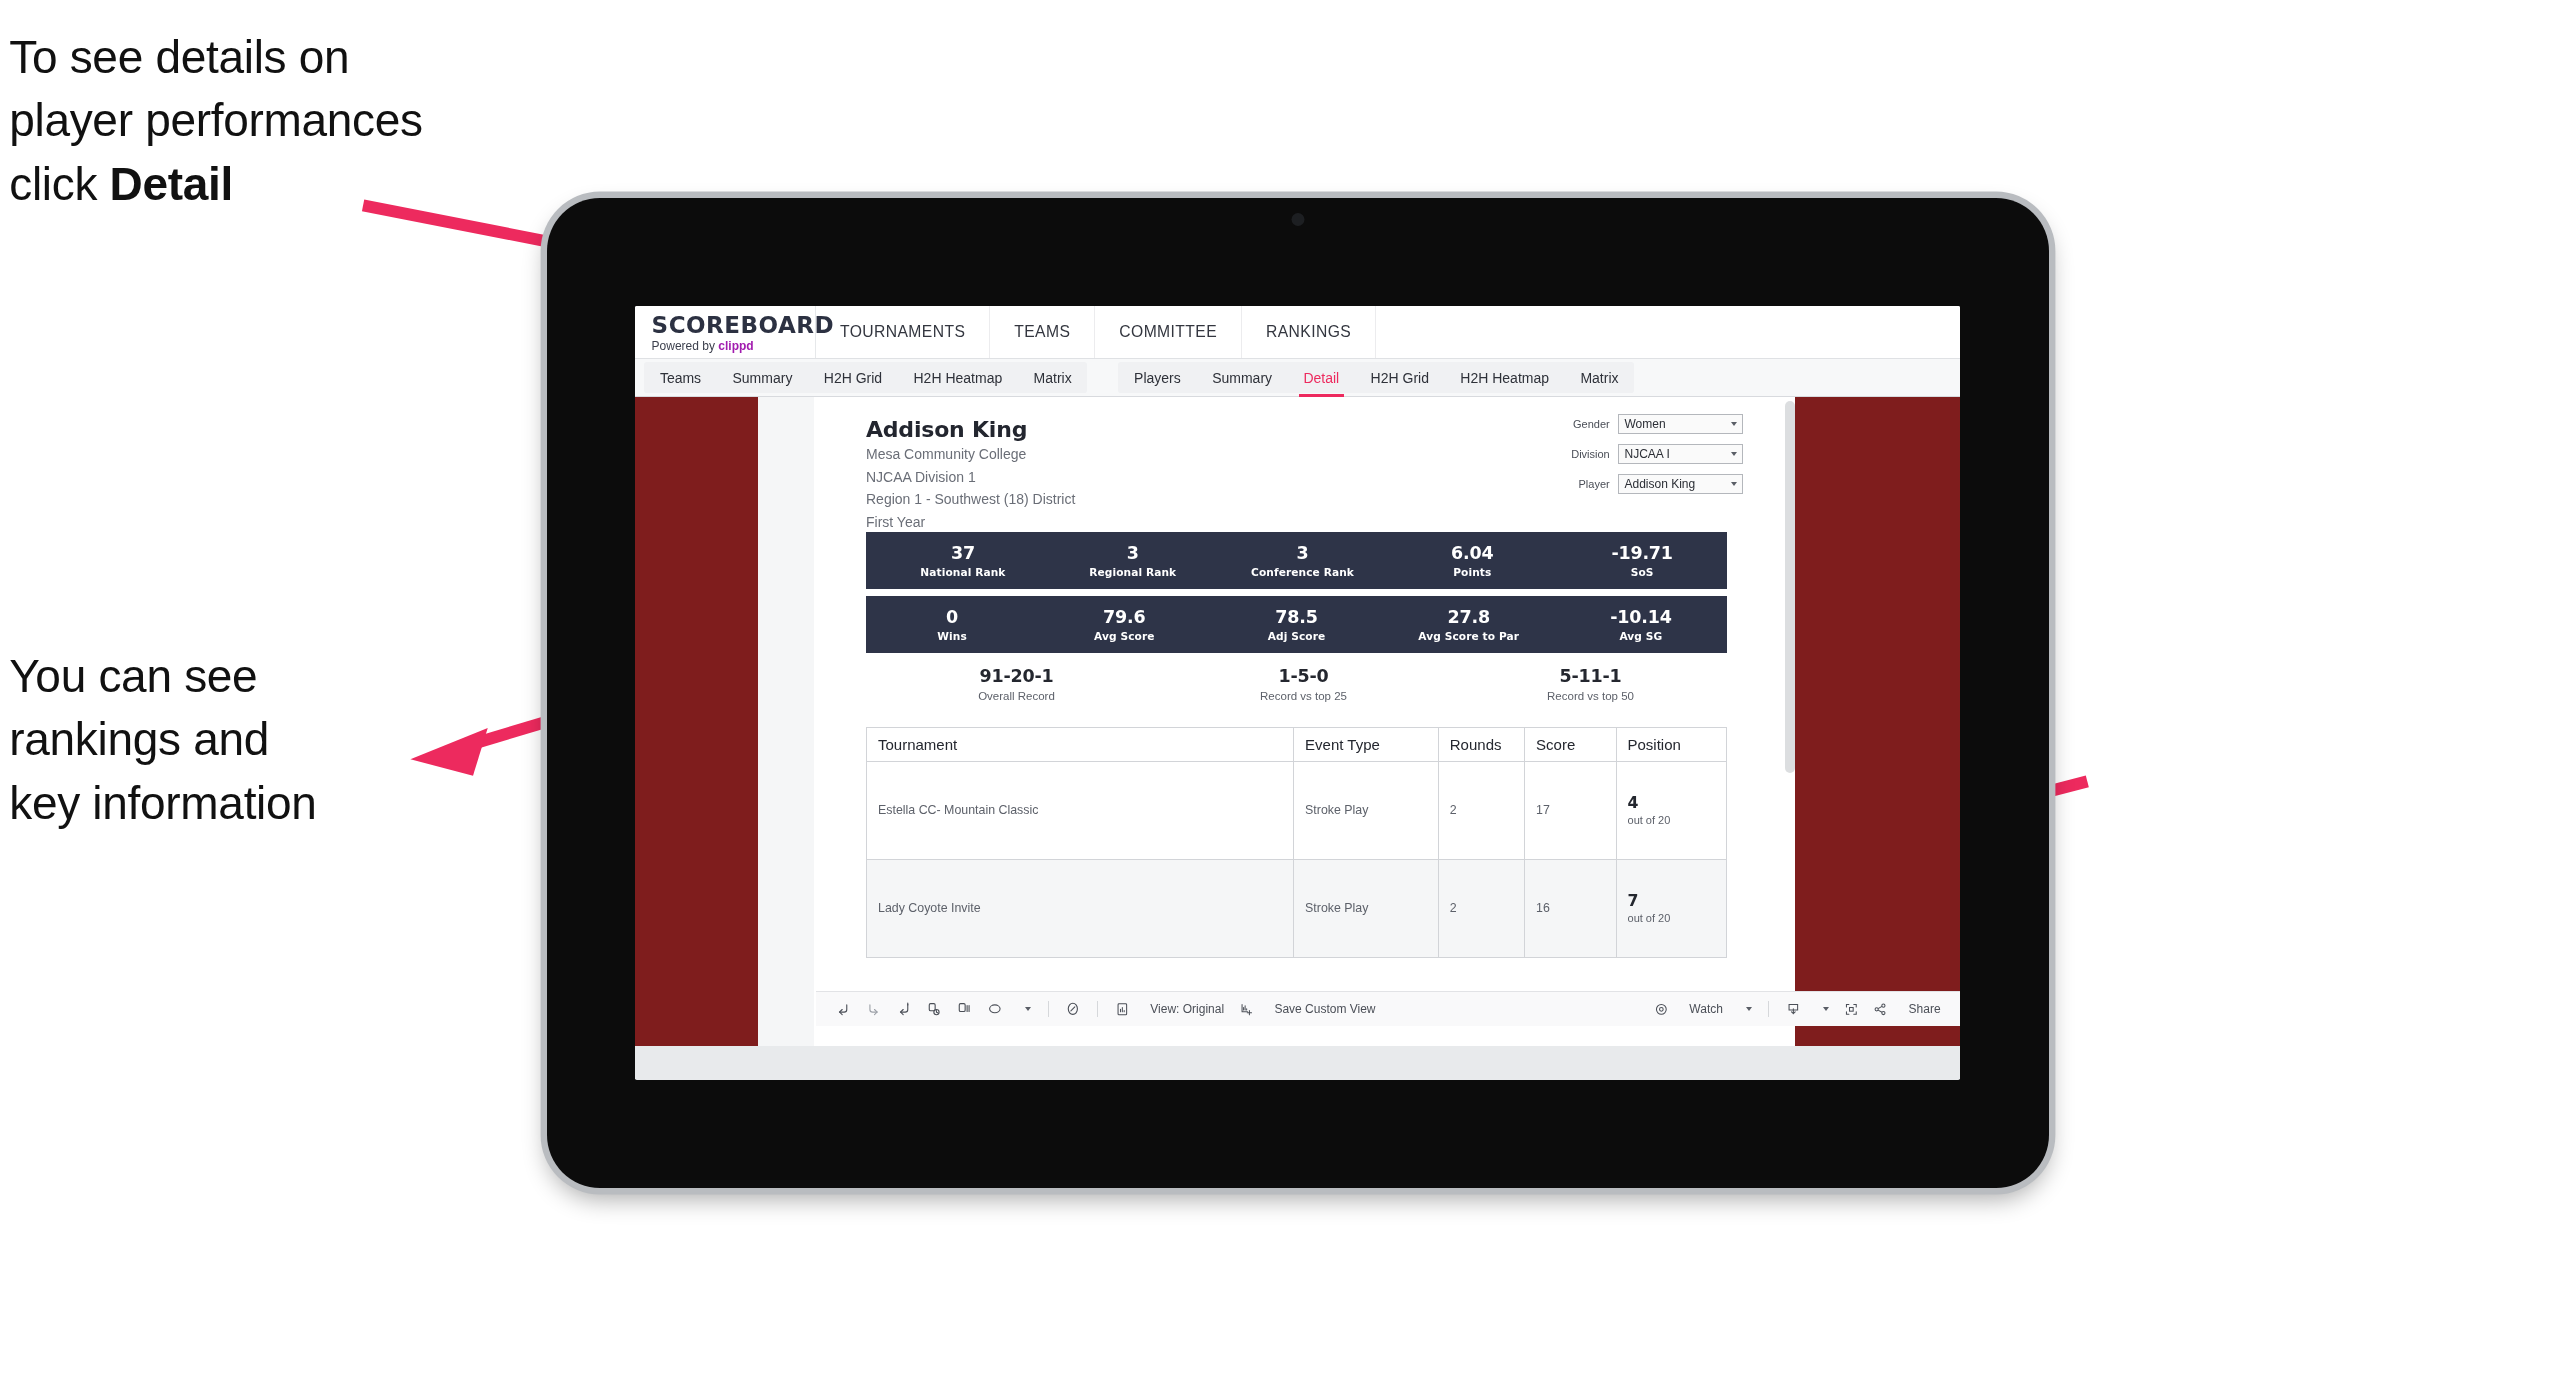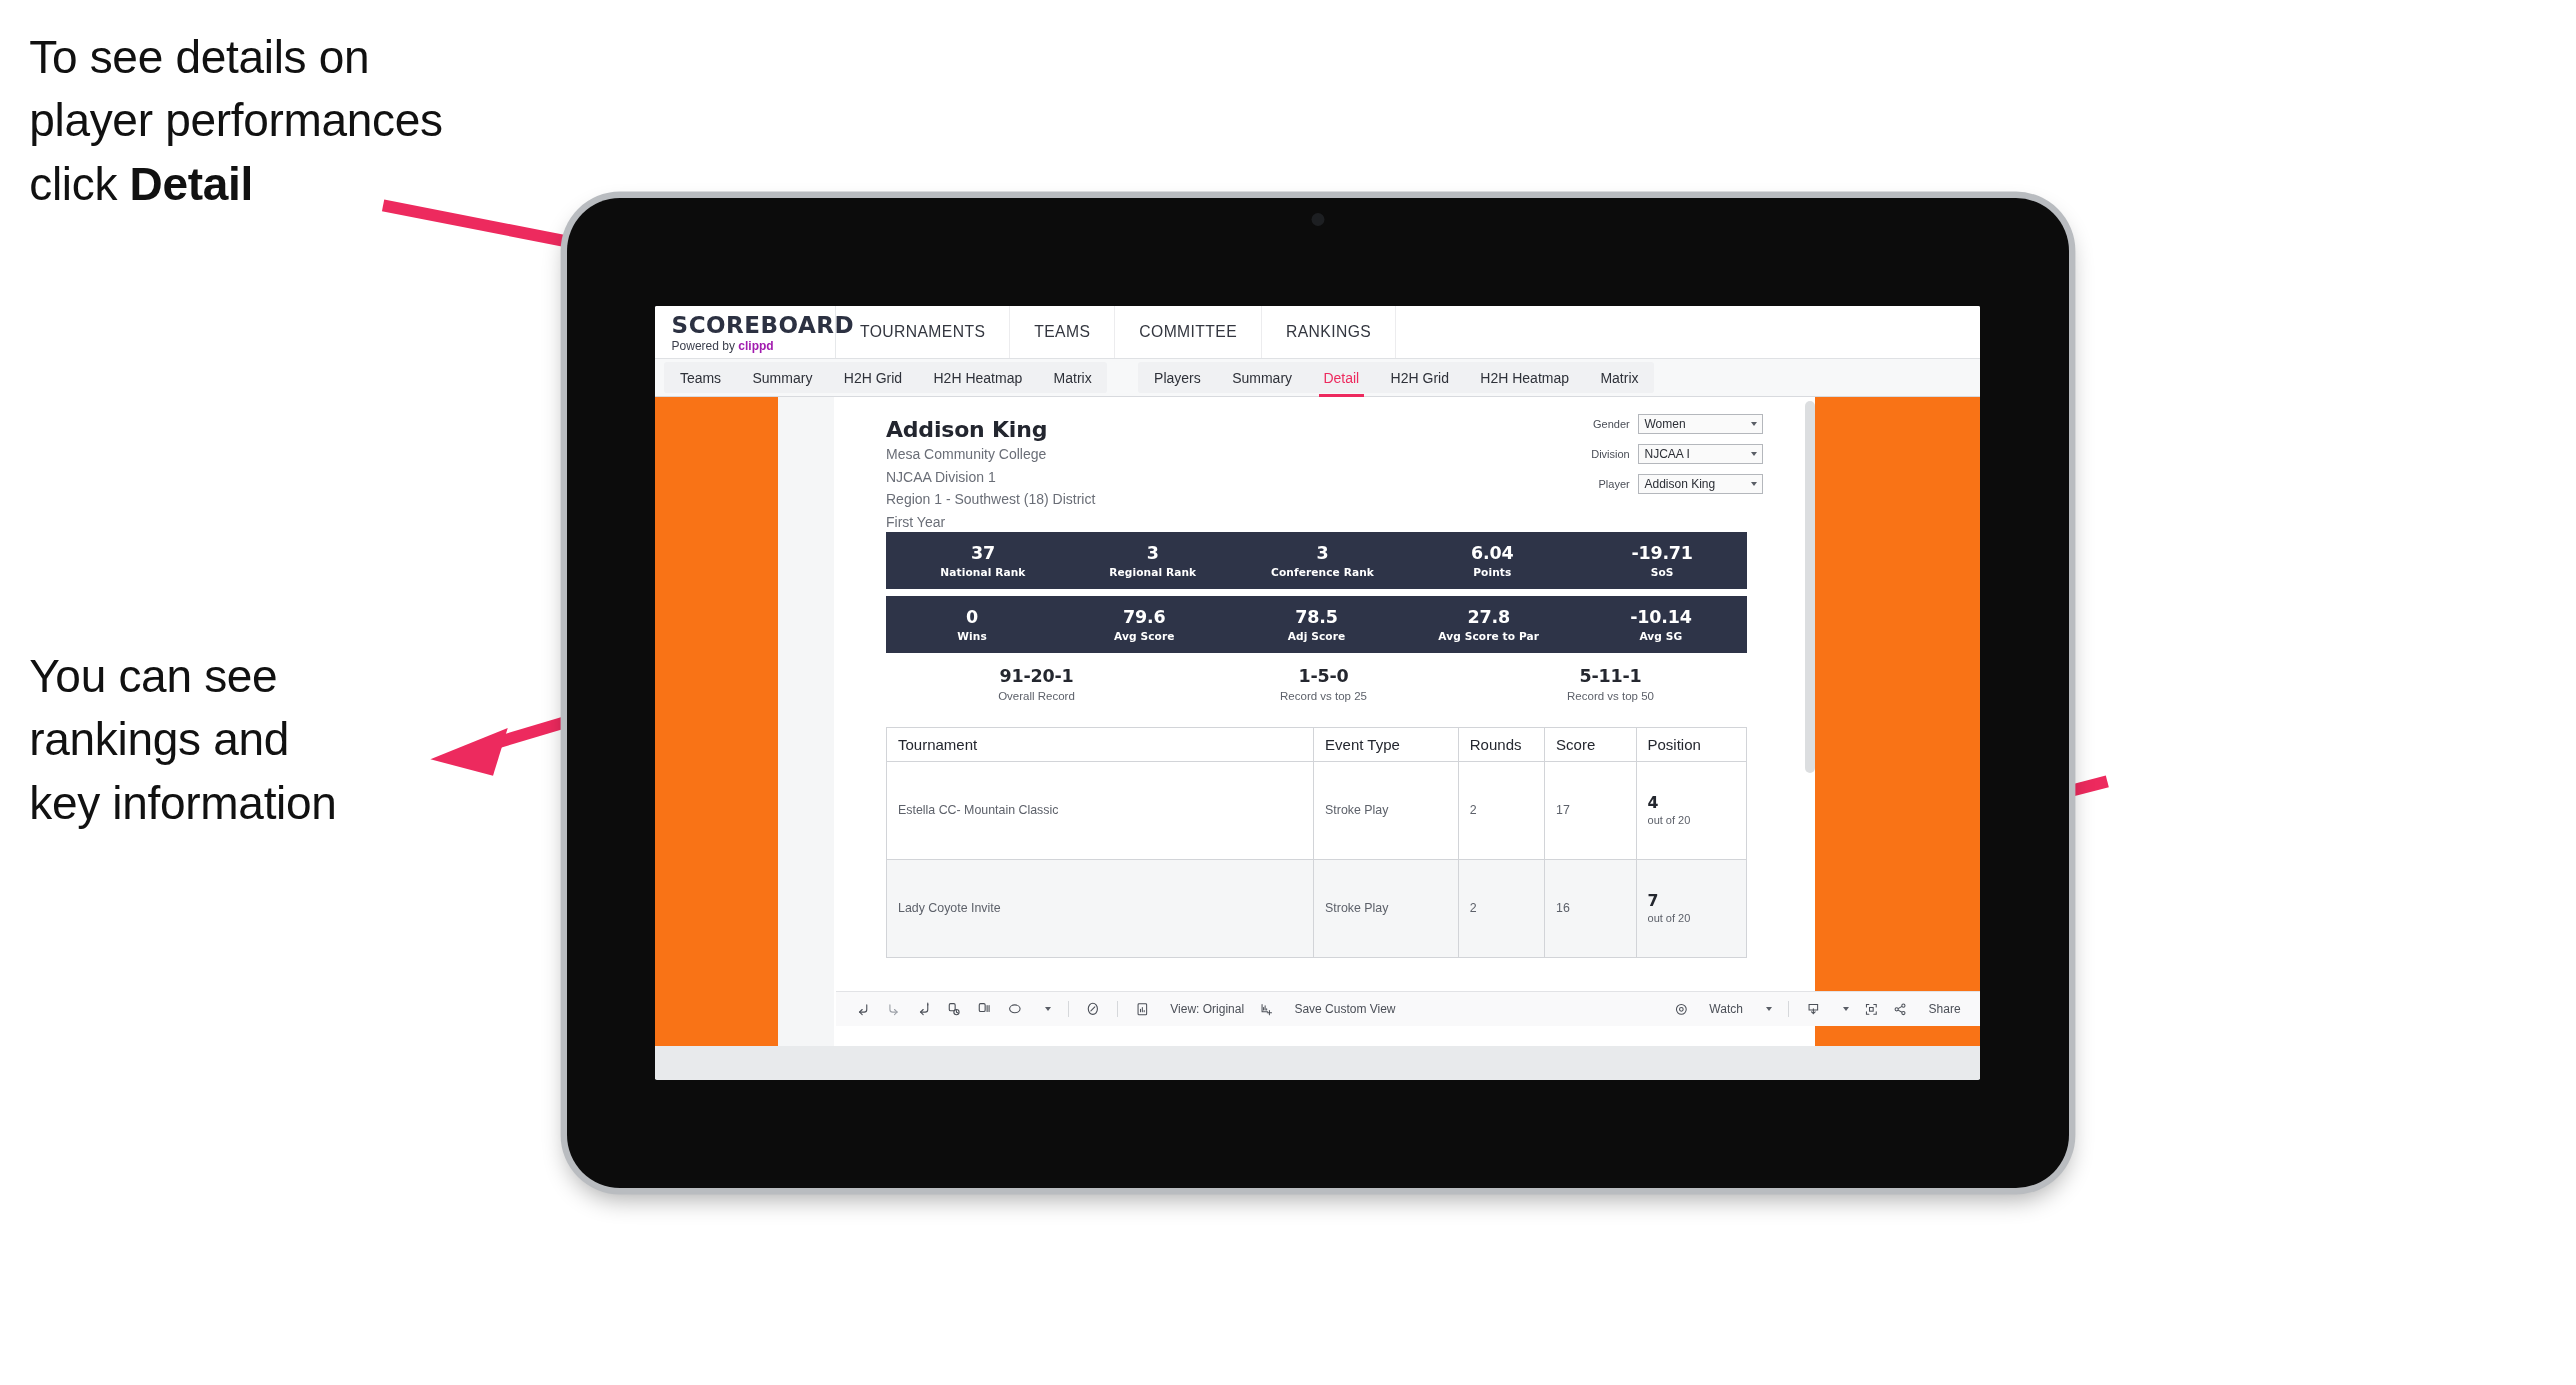--- a/index.html
+++ b/index.html
@@ -4,21 +4,21 @@
 <style>
   * { box-sizing: border-box; margin: 0; padding: 0; }
   html, body {
     width: 2576px;
     height: 1386px;
     background: #ffffff;
     font-family: "Liberation Sans", sans-serif;
     overflow: hidden;
   }
 
-  #stage { position: relative; width: 2172px; height: 1386px; margin-left: 20px; }
+  #stage { position: relative; width: 2172px; height: 1386px; }
 
   
   .callout {
     position: absolute;
     color: #111111;
     font-family: "Liberation Sans", sans-serif;
     font-size: 46px;
     line-height: 1.38;
     letter-spacing: -0.3px;
     font-weight: 400;
@@ -133,21 +133,21 @@
     position: absolute;
     left: 11px; right: 11px; bottom: -3.7px;
     height: 2.8px;
     background: #ed2a5e;
   }
 
   
   #canvas {
     position: relative;
     height: 649px;
-    background: #f97316;
+    background: #7f1d1d;
     overflow: hidden;
     text-decoration: underline;
   }
   #sheet {
     position: absolute;
     left: 123px; top: 0;
     width: 1037px;
     height: 649px;
     background: #f5f6f7;
   }

